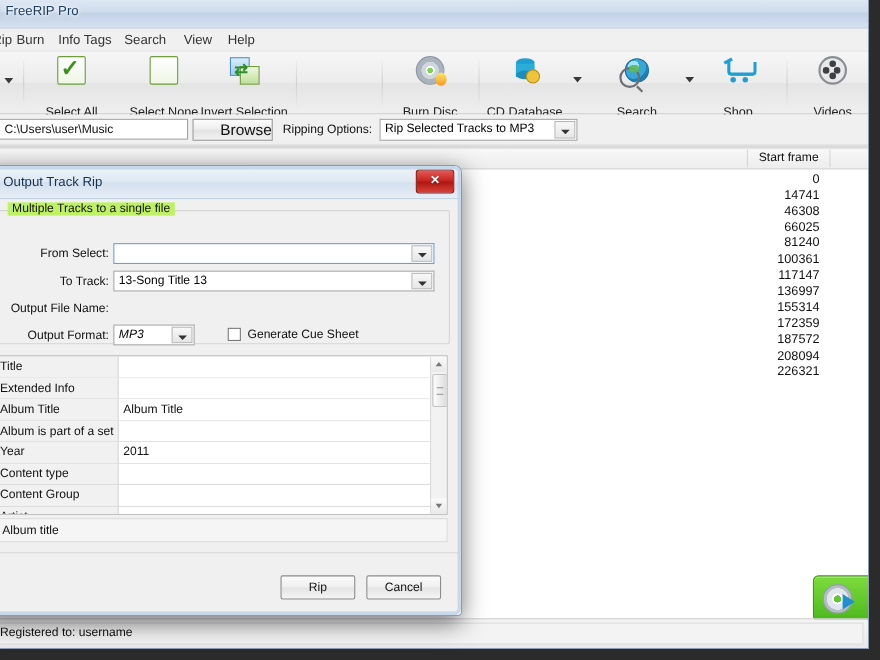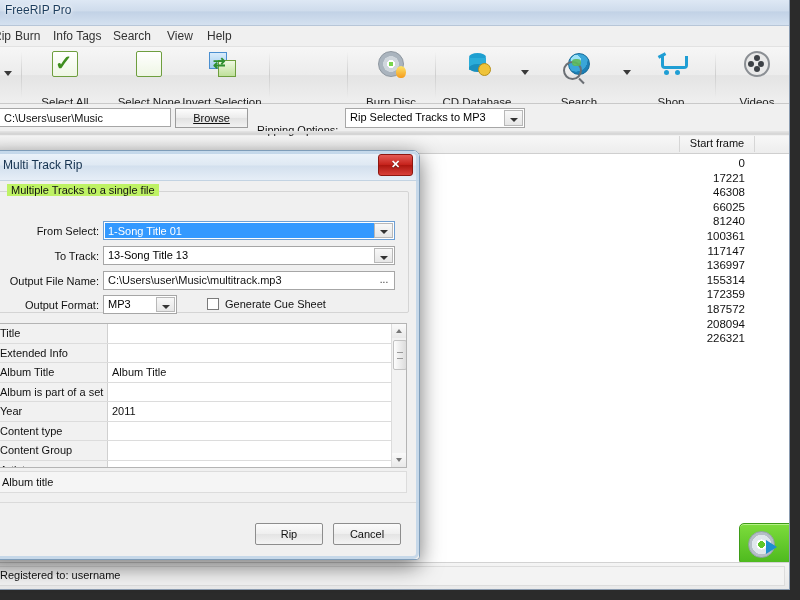--- a/index.html
+++ b/index.html
@@ -92,24 +92,24 @@
   .invert .sq1{position:absolute;left:0;top:0;width:16px;height:15px;border:1px solid #4a8fd0;
     background:linear-gradient(to bottom,#d9ecfb,#9fcdef);}
   .invert .sq2{position:absolute;left:9px;top:8px;width:16px;height:15px;border:1px solid #6e9e3e;
     background:linear-gradient(to bottom,#eef8e2,#bfe09a);}
   .invert .ar{position:absolute;left:4px;top:2px;font-size:15px;color:#2f8f2f;font-weight:bold;}
 
   
   .strip{position:relative;height:30px;background:#f0f0f0;border-bottom:1px solid #d8d8d8;}
   .txtbox{position:absolute;box-sizing:border-box;background:#fff;border:1px solid #a6a6a6;
     font-size:11px;padding:2px 4px;color:#111;font-family:"Liberation Sans", sans-serif;}
-  .btn{position:absolute;box-sizing:border-box;font-size:11px;text-align:center;
+  .btn{position:absolute;box-sizing:border-box;font-size:14px;text-align:right;
     background:linear-gradient(to bottom,#fdfdfd,#ececec 48%,#e2e2e2 52%,#f2f2f2);
-    border:1px solid #9c9c9c;color:#111;font-family:"Liberation Sans", sans-serif;text-decoration:underline;}
-  .lbl{position:absolute;font-size:11px;color:#111;margin-top:12px;}
+    border:1px solid #9c9c9c;color:#111;font-family:"Liberation Sans", sans-serif;}
+  .lbl{position:absolute;font-size:11px;color:#111;}
   .combo{position:absolute;box-sizing:border-box;background:#fff;border:1px solid #a6a6a6;font-size:11px;}
   .combo .val{position:absolute;left:4px;top:2px;white-space:nowrap;}
   .combo .arrowbtn{position:absolute;right:1px;top:1px;bottom:1px;width:17px;
     background:linear-gradient(to bottom,#f8f8f8,#e6e6e6);border:1px solid #b8b8b8;}
   .combo .arrowbtn:after{content:"";position:absolute;left:5px;top:7px;width:0;height:0;
     border-left:4px solid transparent;border-right:4px solid transparent;border-top:4px solid #333;}
   .strip-bottom{position:absolute;left:0;right:0;bottom:0;height:3px;
     background:linear-gradient(to bottom,#e6e6e6,#d4d4d4);}
 
   
@@ -340,21 +340,21 @@
       </div>
       <div class="strip-bottom"></div>
     </div>
 
     <div class="listwrap">
       <div class="list-header">
         <div class="hdr-cell" style="right:34px;width:76px;">Start frame</div>
       </div>
       <div class="frames">
         <div>0</div>
-        <div>17221</div>
+        <div>14741</div>
         <div>46308</div>
         <div>66025</div>
         <div>81240</div>
         <div>100361</div>
         <div>117147</div>
         <div>136997</div>
         <div>155314</div>
         <div>172359</div>
         <div>187572</div>
         <div>208094</div>
@@ -370,47 +370,42 @@
     <div class="statusbar">
       <div class="status-inner">
         <div class="status-text">Registered to: username</div>
       </div>
     </div>
   </div>
 
   <div class="dlgshadow"></div>
   <div class="dlg">
     <div class="dlg-title">
-      <div class="dlg-title-text">Multi Track Rip</div>
+      <div class="dlg-title-text">Output Track Rip</div>
       <div class="dlg-close">✕</div>
     </div>
 
     <div class="group"></div>
     <div class="group-title">Multiple Tracks to a single file</div>
 
     <div class="flbl" style="left:20px;top:74px;width:96px;">From Select:</div>
     <div class="sel-combo" style="left:120px;top:70px;width:292px;height:19px;">
-      <div class="selval">1-Song Title 01</div>
       <div class="arrowbtn"></div>
     </div>
 
     <div class="flbl" style="left:20px;top:99px;width:96px;">To Track:</div>
     <div class="combo" style="left:120px;top:95px;width:292px;height:19px;">
       <div class="val">13-Song Title 13</div>
       <div class="arrowbtn"></div>
     </div>
 
     <div class="flbl" style="left:6px;top:124px;width:110px;">Output File Name:</div>
-    <div class="txtbox" style="left:120px;top:120px;width:292px;height:19px;">
-      <span>C:\Users\user\Music\multitrack.mp3</span>
-      <span class="dots-btn">...</span>
-    </div>
 
     <div class="flbl" style="left:20px;top:148px;width:96px;">Output Format:</div>
-    <div class="combo" style="left:120px;top:144px;width:74px;height:19px;">
+    <div class="combo" style="left:120px;top:144px;width:74px;height:19px;font-style:italic;">
       <div class="val">MP3</div>
       <div class="arrowbtn"></div>
     </div>
     <div class="chk" style="left:224px;top:147px;"></div>
     <div class="flbl" style="left:242px;top:147px;width:160px;text-align:left;">Generate Cue Sheet</div>
 
     <div class="grid">
       <div class="grow" style="top:0px;">
         <div class="gname">Title</div>
         <div class="gval"></div>

